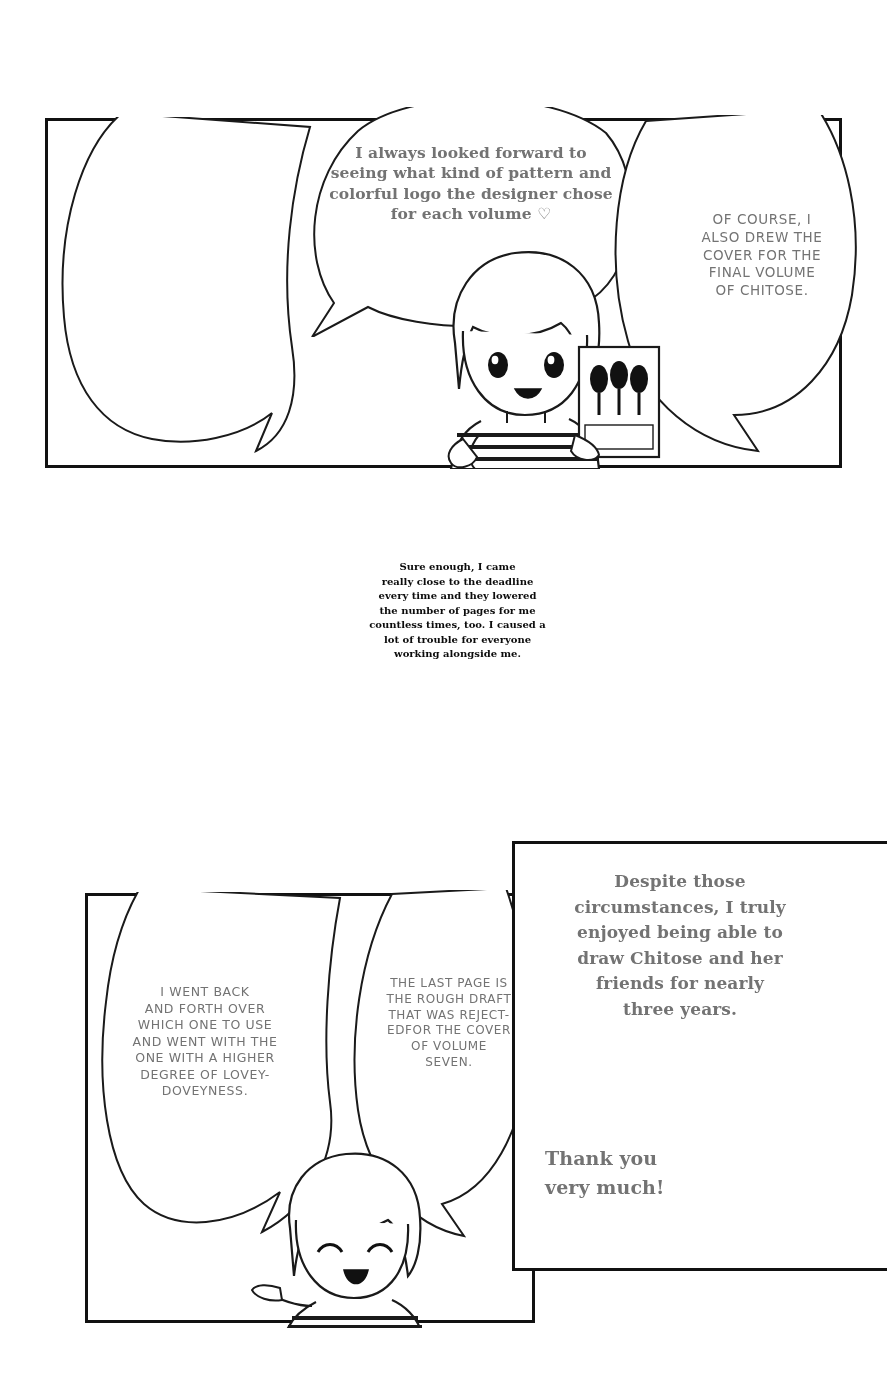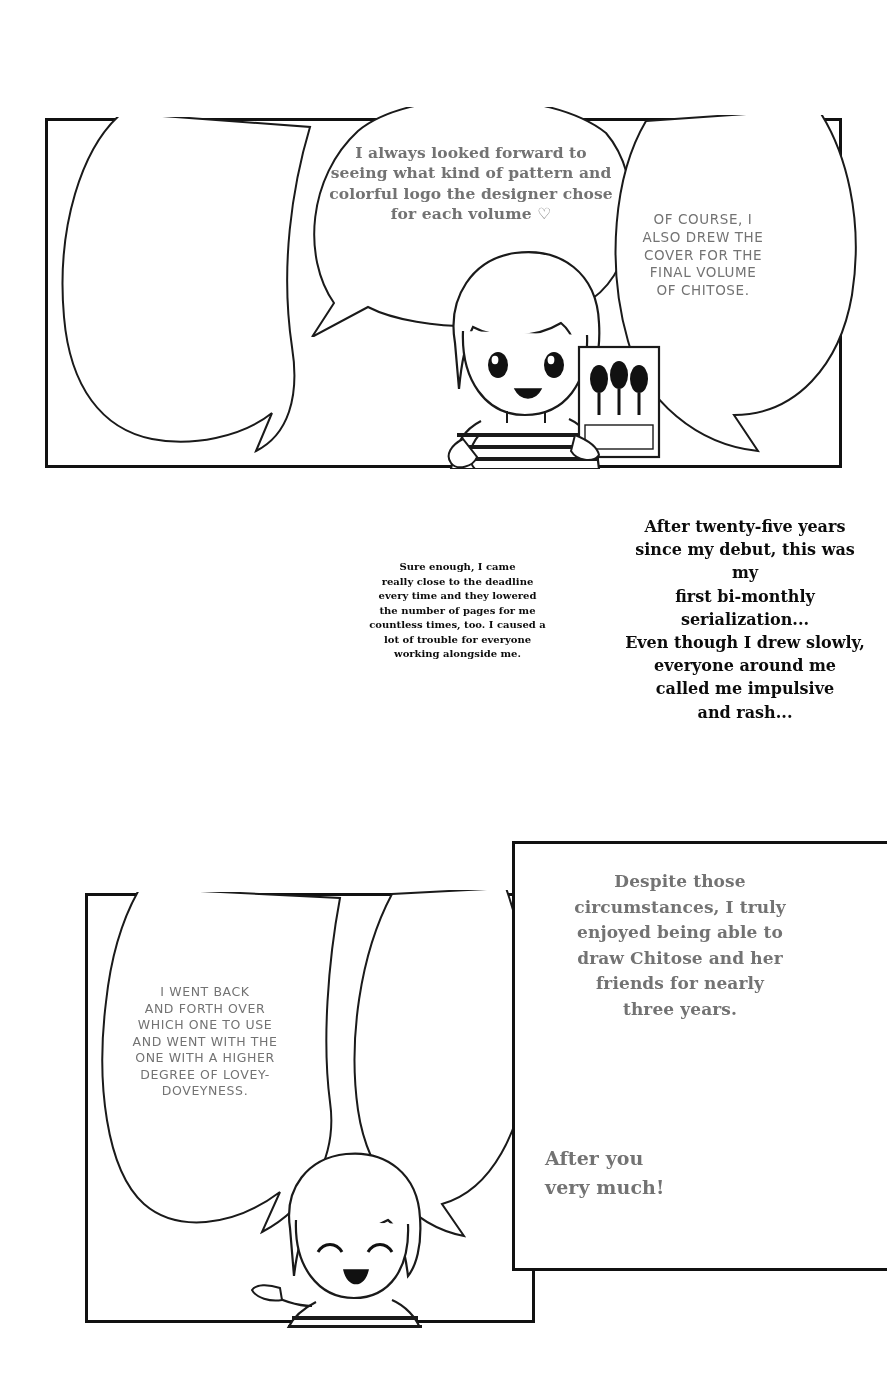--- a/index.html
+++ b/index.html
@@ -104,21 +104,21 @@
 seeing what kind of pattern and
 colorful logo the designer chose
 for each volume ♡</div>
 
     <svg width="280" height="340" style="position:absolute; left:540px; top:-6px;" viewBox="0 0 280 340">
       <path d="M 58 6 C 26 60, 18 150, 40 226
                C 56 286, 110 330, 170 336
                L 146 300 C 208 300, 252 250, 264 180
                C 276 104, 258 36, 230 -6 Z" fill="#ffffff" stroke="#1a1a1a" stroke-width="2"></path>
     </svg>
-    <div class="balloon-text caps" style="left: 580px; top: 90px; width: 150px;">OF COURSE, I
+    <div class="balloon-text caps" style="left: 639px; top: 90px; width: 150px;">OF COURSE, I
 ALSO DREW THE
 COVER FOR THE
 FINAL VOLUME
 OF CHITOSE.</div>
 
     <svg class="character" width="260" height="230" style="left: 355px; top: 118px;" viewBox="0 0 260 230">
 
       <path d="M 52 104 C 44 58, 70 20, 112 14 C 158 8, 194 34, 196 84
                C 198 116, 190 140, 182 150 C 178 112, 168 92, 158 84
                C 132 100, 92 100, 70 88 C 62 104, 58 128, 56 150 Z" fill="#ffffff" stroke="#1a1a1a" stroke-width="2.2"></path>
@@ -156,27 +156,20 @@
 
 
   <div class="narration" style="left: 320px; top: 560px; width: 275px; font-size: 10px;">Sure enough, I came
 really close to the deadline
 every time and they lowered
 the number of pages for me
 countless times, too. I caused a
 lot of trouble for everyone
 working alongside me.</div>
 
-  <div class="narration" style="left: 620px; top: 515px; width: 250px; font-size: 16px;">After twenty-five years
-since my debut, this was my
-first bi-monthly serialization...
-Even though I drew slowly,
-everyone around me
-called me impulsive
-and rash...</div>
 
   <div class="panel" id="panel-bl">
 
     <svg width="280" height="400" style="position:absolute; left:4px; top:-4px;" viewBox="0 0 280 400">
       <path d="M 248 6 C 236 70, 230 150, 238 210
                C 246 266, 216 316, 170 340
                L 188 300 C 140 336, 84 340, 52 312
                C 14 278, 4 190, 14 110 C 20 54, 34 20, 48 -4 Z" fill="#ffffff" stroke="#1a1a1a" stroke-width="2"></path>
     </svg>
     <div class="balloon-text caps" style="left: 22px; top: 88px; width: 190px; font-size: 12.5px;">I WENT BACK
@@ -186,20 +179,26 @@
 ONE WITH A HIGHER
 DEGREE OF LOVEY-
 DOVEYNESS.</div>
 
     <svg width="210" height="380" style="position:absolute; left:250px; top:-6px;" viewBox="0 0 210 380">
       <path d="M 54 4 C 22 64, 10 150, 20 220
                C 30 288, 74 336, 126 346
                L 104 314 C 154 300, 184 240, 190 170
                C 196 98, 182 38, 168 -2 Z" fill="#ffffff" stroke="#1a1a1a" stroke-width="2"></path>
     </svg>
+    <div class="balloon-text caps" style="left: 296px; top: 80px; width: 130px; font-size: 12px;">THE LAST PAGE IS
+THE ROUGH DRAFT
+THAT WAS REJECT-
+EDFOR THE COVER
+OF VOLUME
+SEVEN.</div>
 
     <svg class="character" width="200" height="180" style="left: 162px; top: 252px;" viewBox="0 0 200 180">
 
       <path d="M 40 80 C 34 40, 58 10, 96 6 C 136 2, 168 26, 170 70
                C 172 98, 166 118, 158 128 C 154 94, 146 78, 138 72
                C 114 86, 76 86, 58 76 C 50 90, 46 110, 44 128 Z" fill="#ffffff" stroke="#1a1a1a" stroke-width="2.2"></path>
 
       <path d="M 46 72 C 44 118, 68 150, 104 150 C 140 150, 160 120, 158 76" fill="#ffffff" stroke="#1a1a1a" stroke-width="2.2"></path>
 
       <path d="M 68 104 C 74 94, 86 94, 92 104" stroke="#111" stroke-width="3" fill="none"></path>
@@ -216,17 +215,17 @@
   </div>
 
   <div class="panel" id="panel-br">
     <div class="balloon-text hand" style="left: 18px; top: 25px; width: 294px; font-size: 17px; line-height: 1.5;">Despite those
 circumstances, I truly
 enjoyed being able to
 draw Chitose and her
 friends for nearly
 three years.</div>
 
-    <div class="balloon-text hand" style="left: 30px; top: 300px; width: 220px; font-size: 19px; text-align: left; line-height: 1.5;">After you
+    <div class="balloon-text hand" style="left: 30px; top: 300px; width: 220px; font-size: 19px; text-align: left; line-height: 1.5;">Thank you
 very much!</div>
   </div>
 
 </div>
 
 </body></html>

